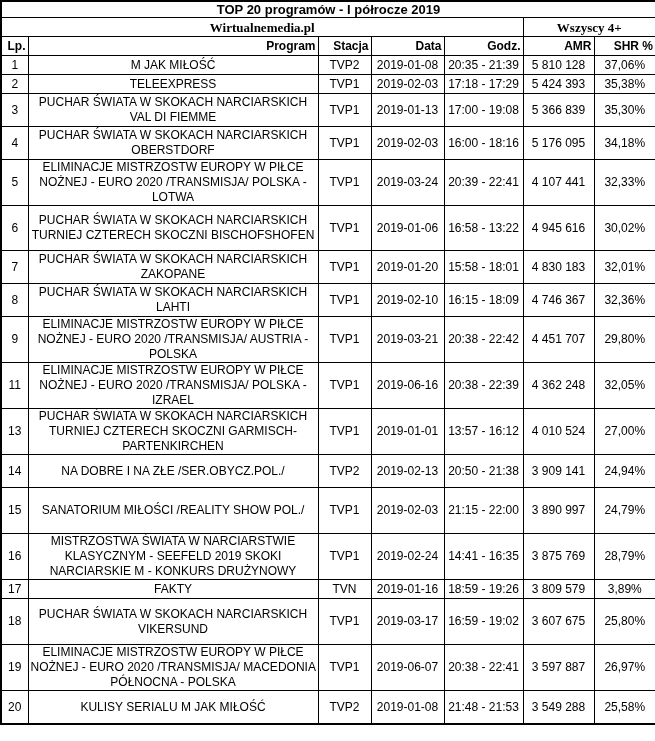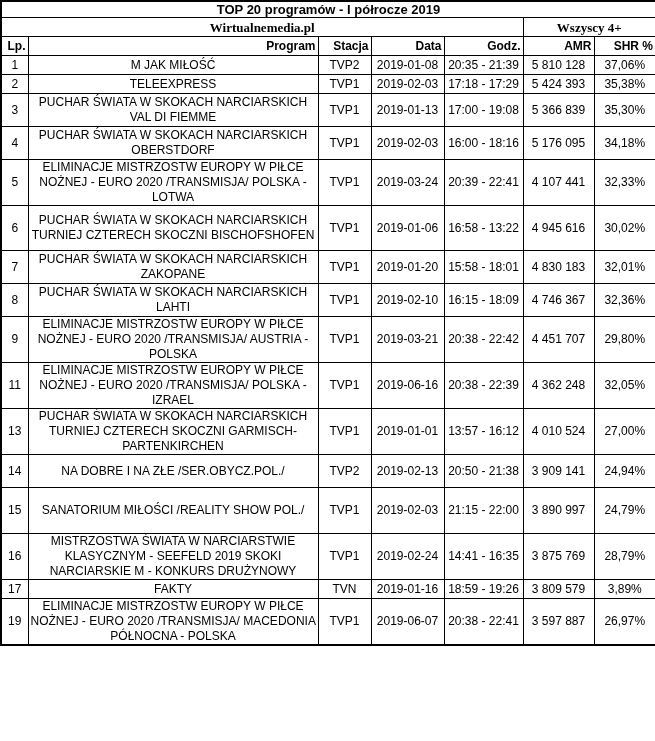--- a/index.html
+++ b/index.html
@@ -237,24 +237,43 @@
       <tr>
     <td class="lp">17</td>
     <td class="program">FAKTY</td>
     <td class="station">TVN</td>
     <td class="date">2019-01-16</td>
     <td class="time">18:59 - 19:26</td>
     <td class="amr">3 809 579</td>
     <td class="shr">3,89%</td>
   </tr>
       <tr>
+    <td class="lp">18</td>
+    <td class="program">PUCHAR ŚWIATA W SKOKACH NARCIARSKICH
+VIKERSUND</td>
+    <td class="station">TVP1</td>
+    <td class="date">2019-03-17</td>
+    <td class="time">16:59 - 19:02</td>
+    <td class="amr">3 607 675</td>
+    <td class="shr">25,80%</td>
+  </tr>
+      <tr>
     <td class="lp">19</td>
     <td class="program">ELIMINACJE MISTRZOSTW EUROPY W PIŁCE
 NOŻNEJ - EURO 2020 /TRANSMISJA/ MACEDONIA
 PÓŁNOCNA - POLSKA</td>
     <td class="station">TVP1</td>
     <td class="date">2019-06-07</td>
     <td class="time">20:38 - 22:41</td>
     <td class="amr">3 597 887</td>
     <td class="shr">26,97%</td>
   </tr>
+      <tr>
+    <td class="lp">20</td>
+    <td class="program">KULISY SERIALU M JAK MIŁOŚĆ</td>
+    <td class="station">TVP2</td>
+    <td class="date">2019-01-08</td>
+    <td class="time">21:48 - 21:53</td>
+    <td class="amr">3 549 288</td>
+    <td class="shr">25,58%</td>
+  </tr>
     </tbody>
 </table>
 
 </body></html>

